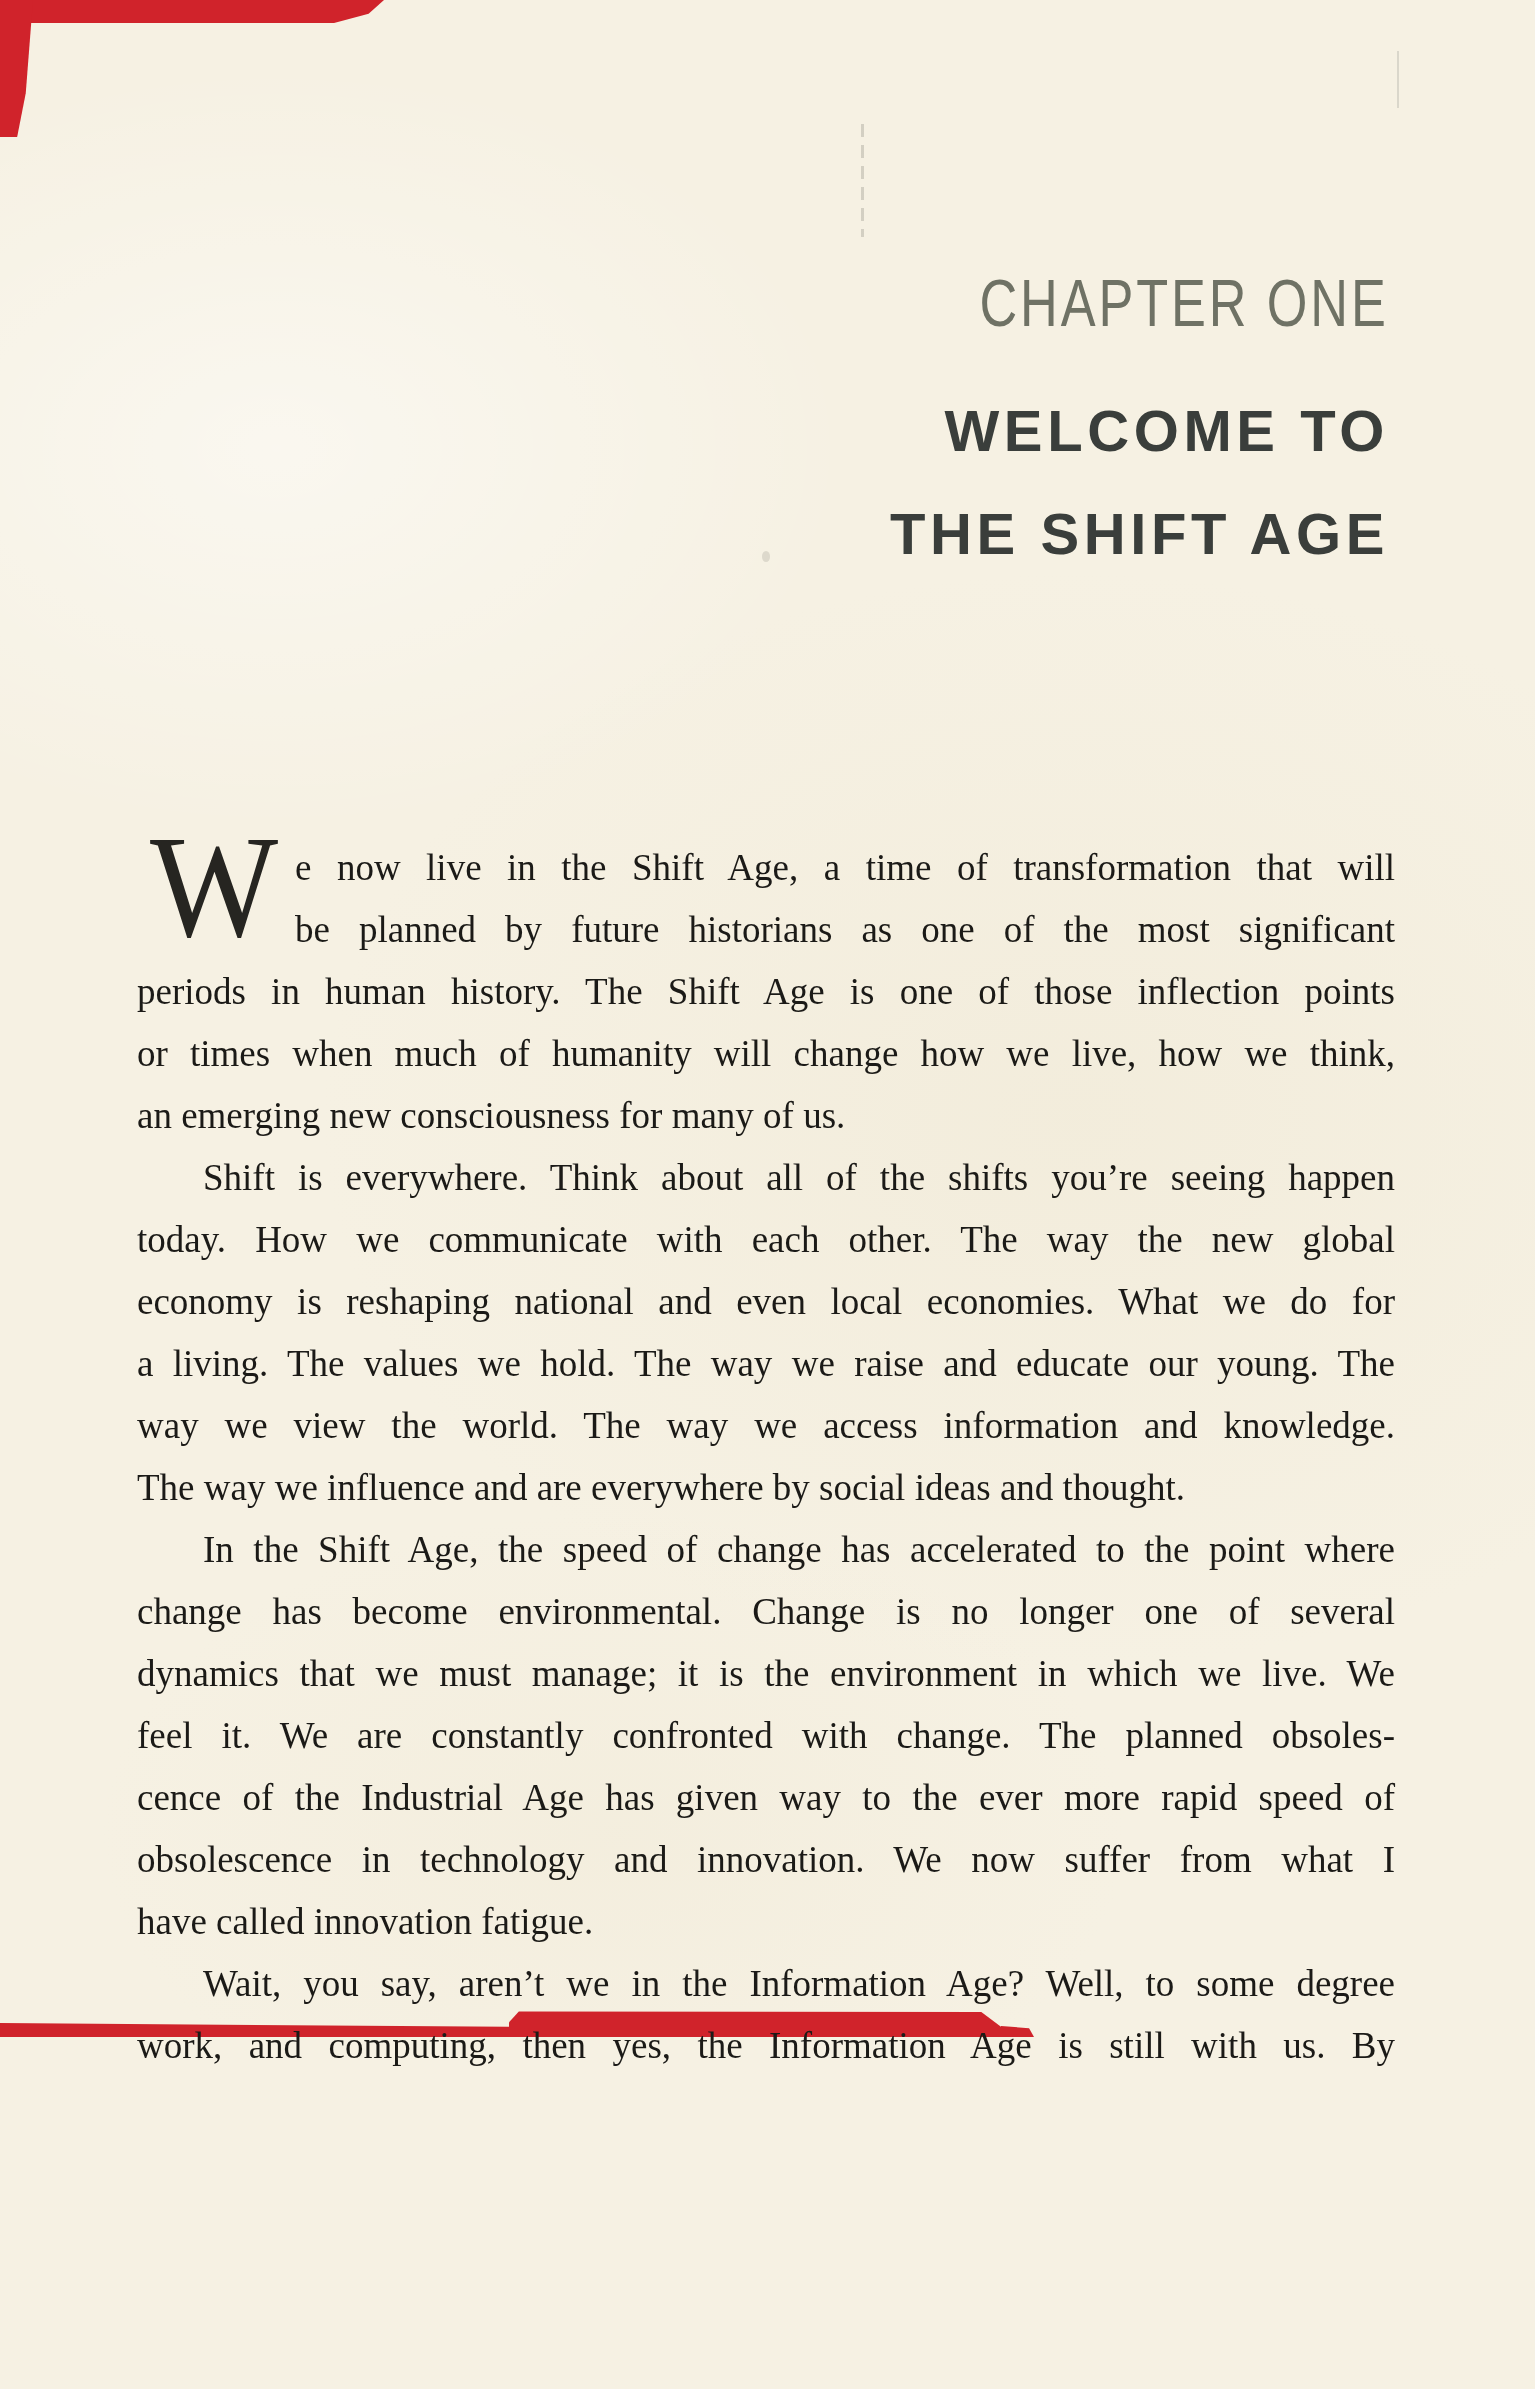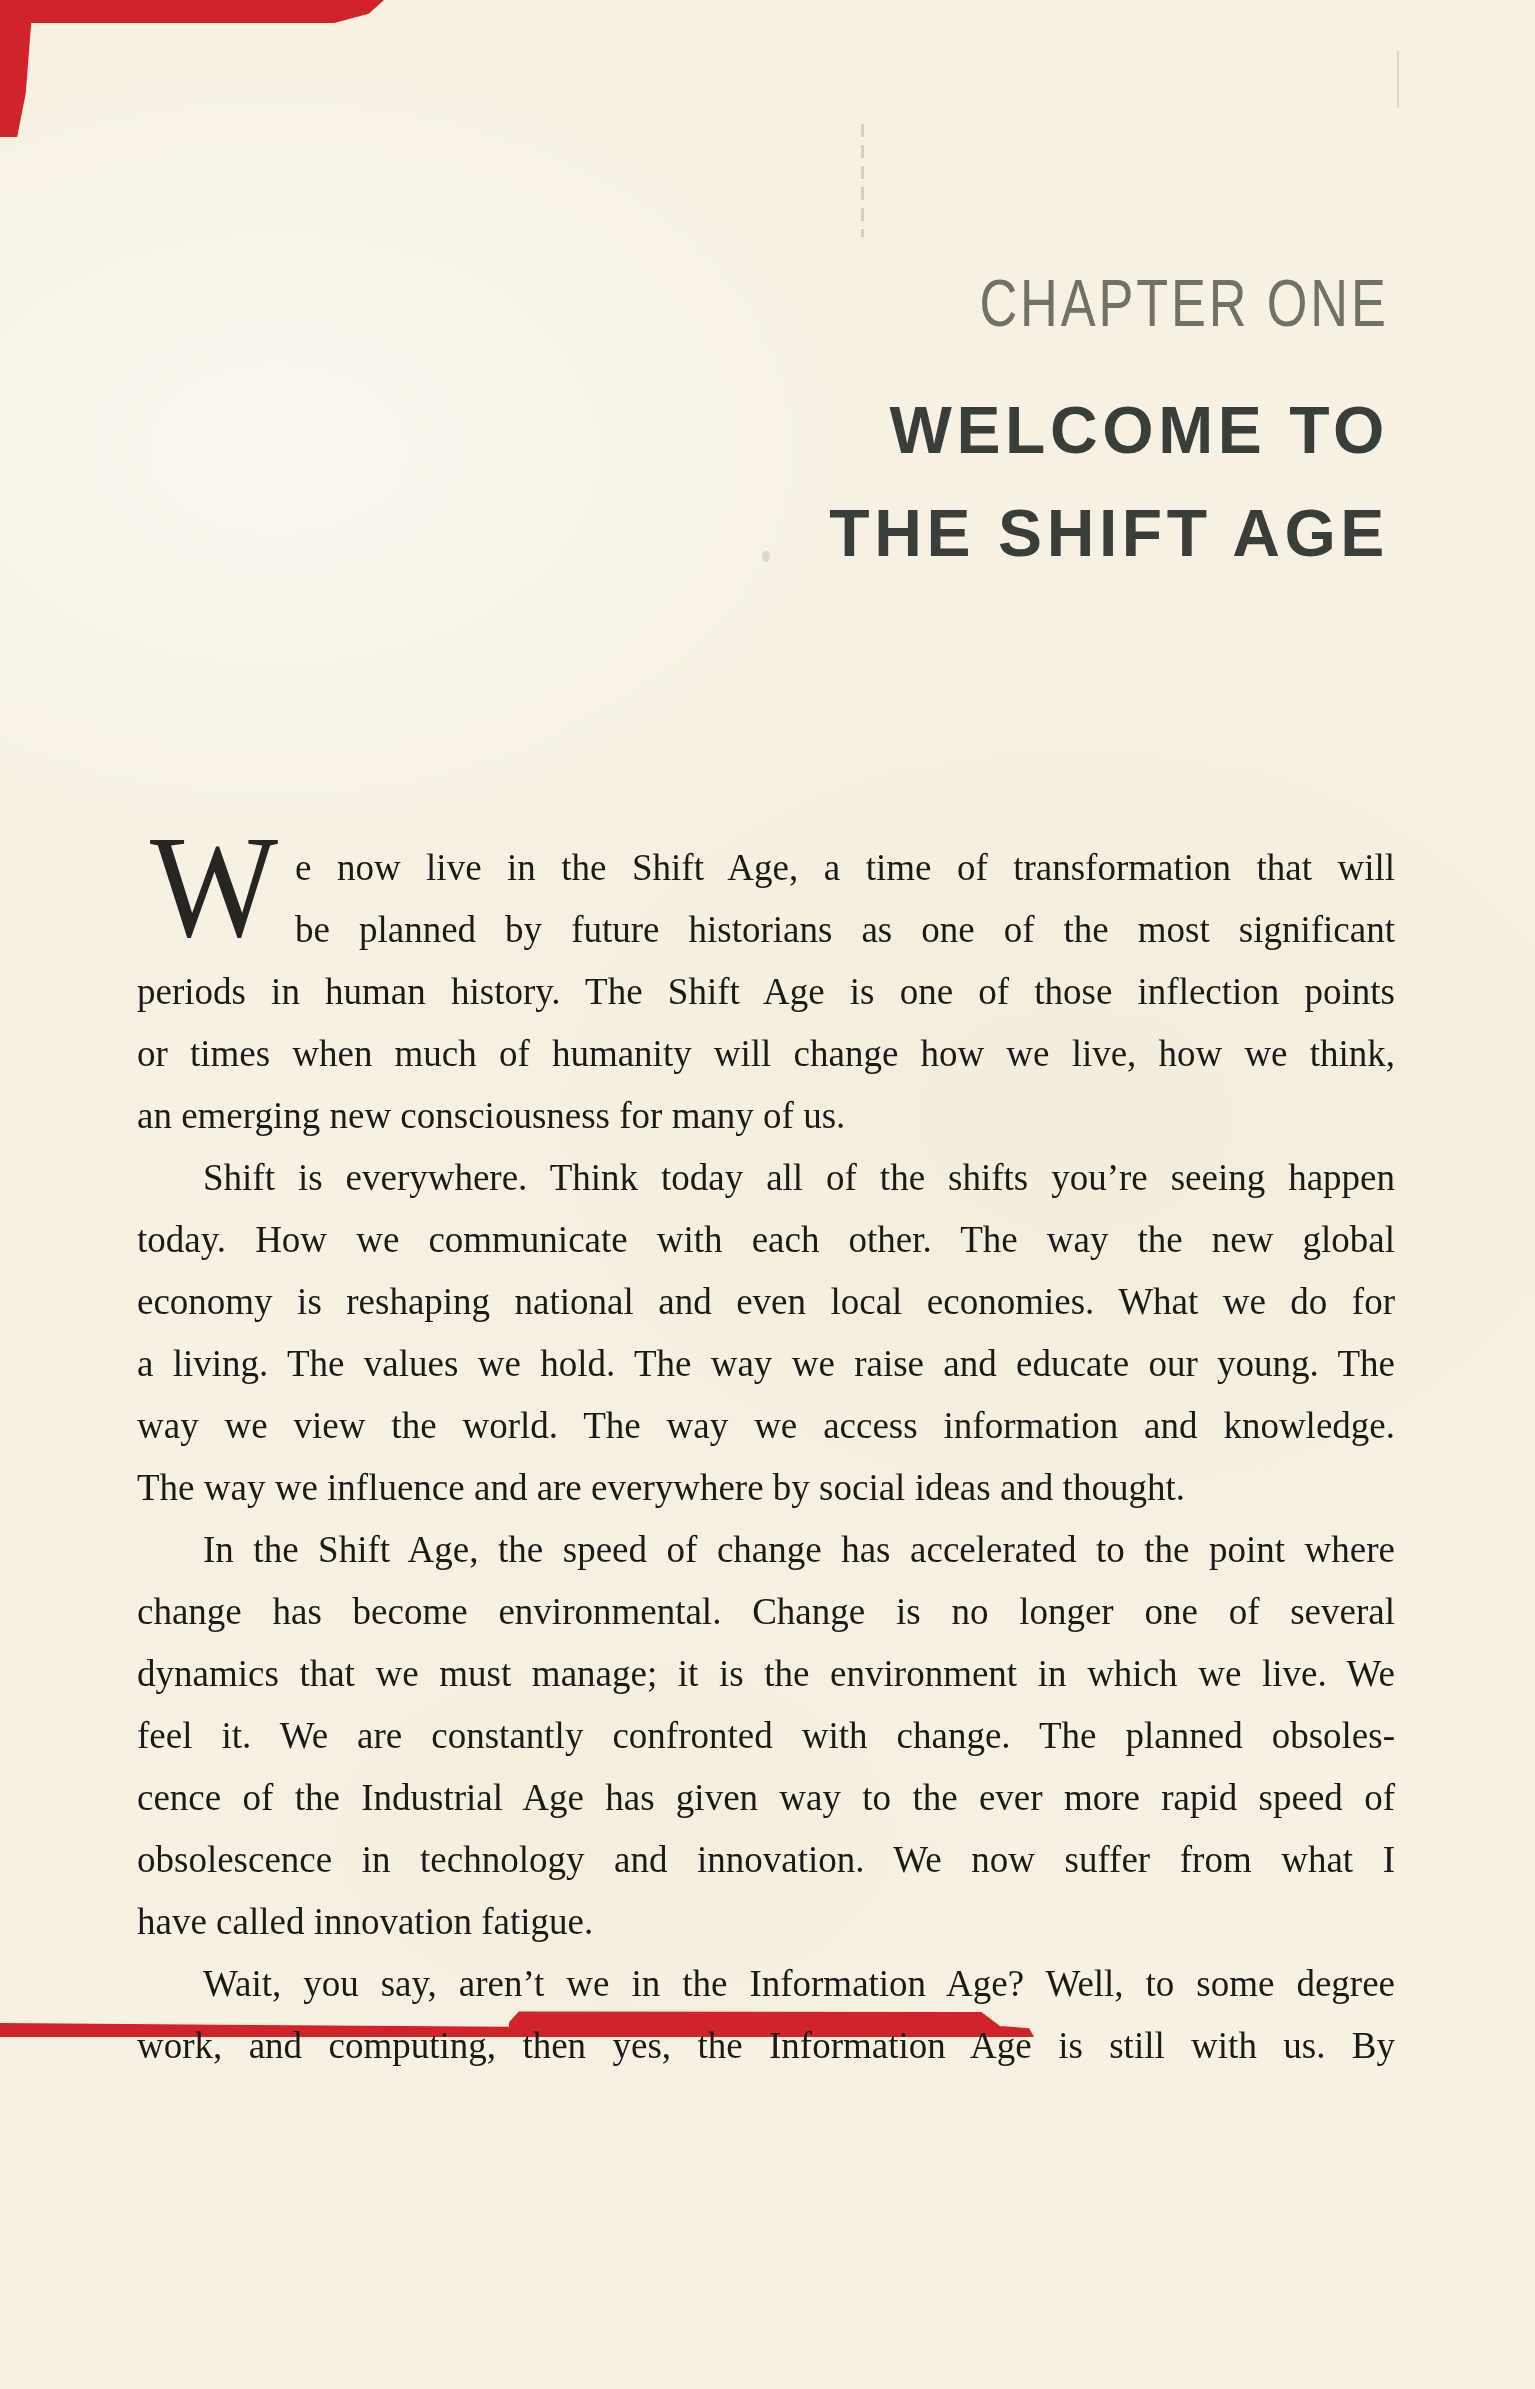--- a/index.html
+++ b/index.html
@@ -60,21 +60,21 @@
     position:absolute;top:269px;right:146px;
     font-family:"Liberation Sans", sans-serif;
     font-size:67px;font-weight:400;line-height:1;
     letter-spacing:3.7px;color:var(--kicker-text);
     transform:scaleX(.78);transform-origin:right center;
     white-space:nowrap;
   }
   .title{
     position:absolute;top:379px;right:146px;
     font-family:"Liberation Sans", sans-serif;
-    font-size:66px;font-weight:700;line-height:103px;
+    font-size:58px;font-weight:700;line-height:103px;
     letter-spacing:4.6px;color:var(--title-text);
     text-align:right;white-space:nowrap;
   }
 
   
   .body-text{
     position:absolute;left:137px;top:837px;width:1258px;
     font-size:37px;line-height:62px;color:var(--body-text);
   }
   .dropcap{
@@ -116,21 +116,21 @@
     <span class="dropcap">W</span>
     <div>
         <div class="para">
           <div class="line dc">e now live in the Shift Age, a time of transformation that will</div>
           <div class="line dc">be planned by future historians as one of the most significant</div>
           <div class="line">periods in human history. The Shift Age is one of those inflection points</div>
           <div class="line">or times when much of humanity will change how we live, how we think,</div>
           <div class="line pl">an emerging new consciousness for many of us.</div>
         </div>
         <div class="para">
-          <div class="line ind">Shift is everywhere. Think today all of the shifts you’re seeing happen</div>
+          <div class="line ind">Shift is everywhere. Think about all of the shifts you’re seeing happen</div>
           <div class="line">today. How we communicate with each other. The way the new global</div>
           <div class="line">economy is reshaping national and even local economies. What we do for</div>
           <div class="line">a living. The values we hold. The way we raise and educate our young. The</div>
           <div class="line">way we view the world. The way we access information and knowledge.</div>
           <div class="line pl">The way we influence and are everywhere by social ideas and thought.</div>
         </div>
         <div class="para">
           <div class="line ind">In the Shift Age, the speed of change has accelerated to the point where</div>
           <div class="line">change has become environmental. Change is no longer one of several</div>
           <div class="line">dynamics that we must manage; it is the environment in which we live. We</div>

